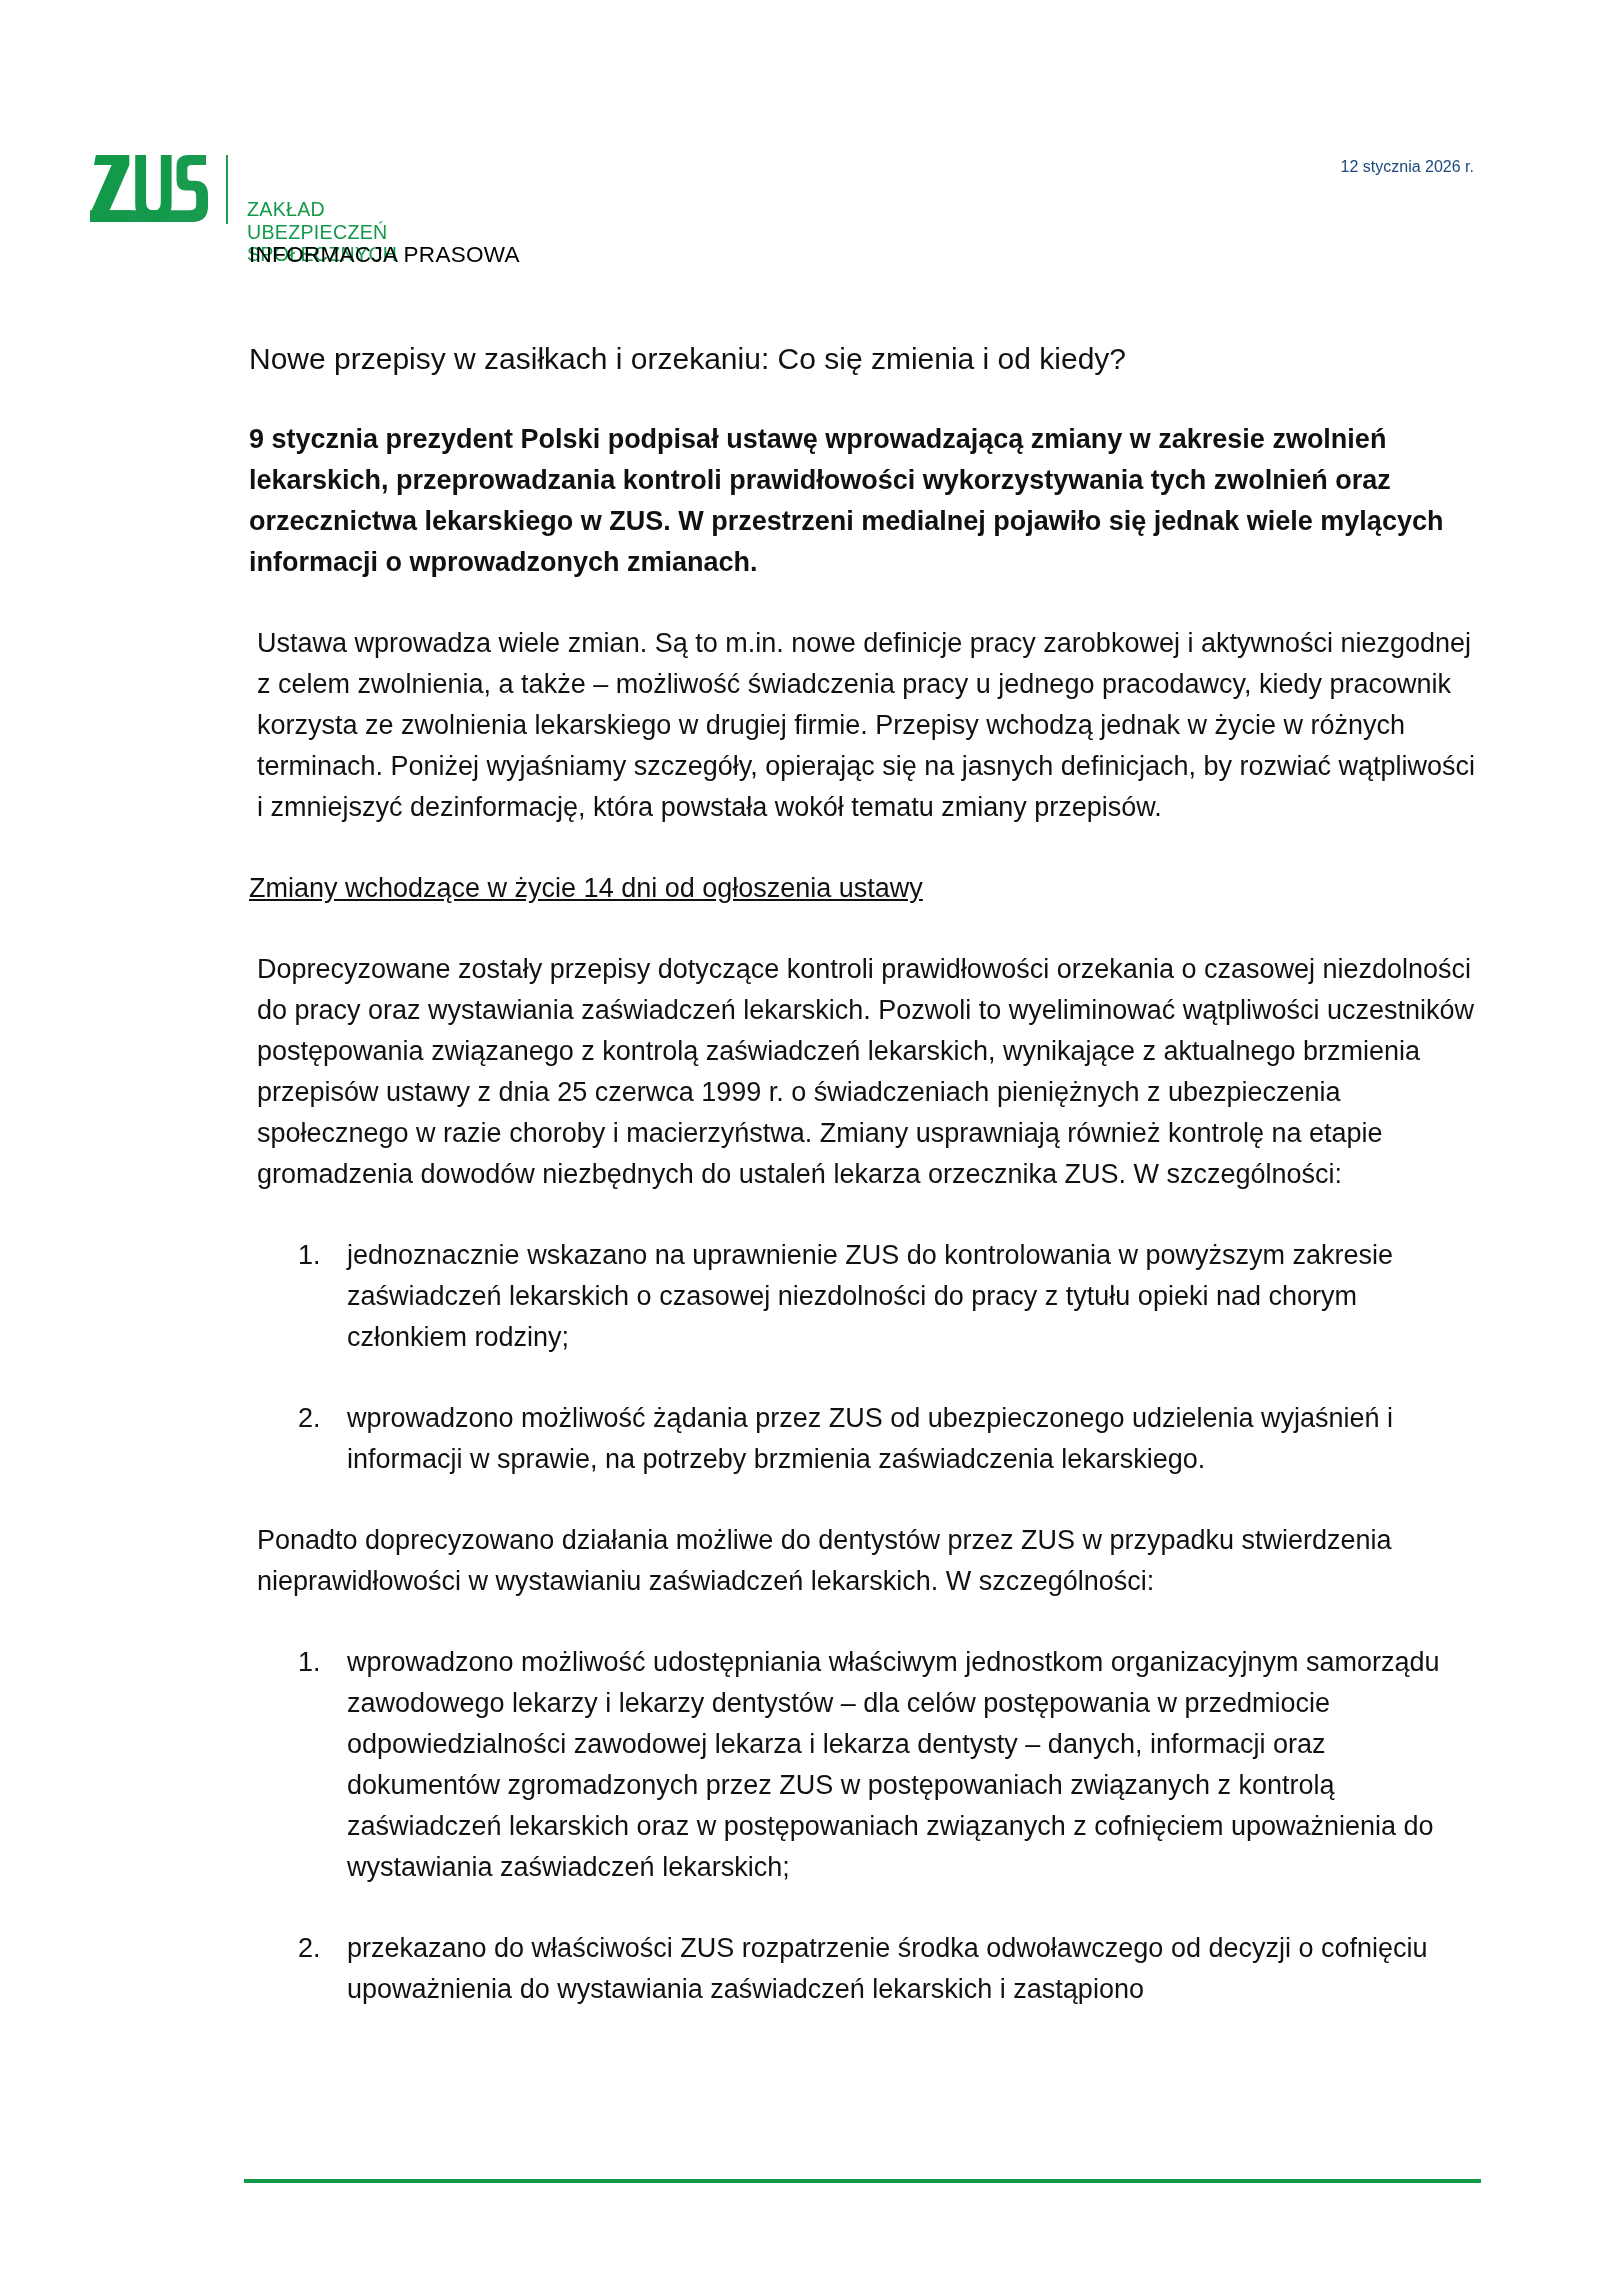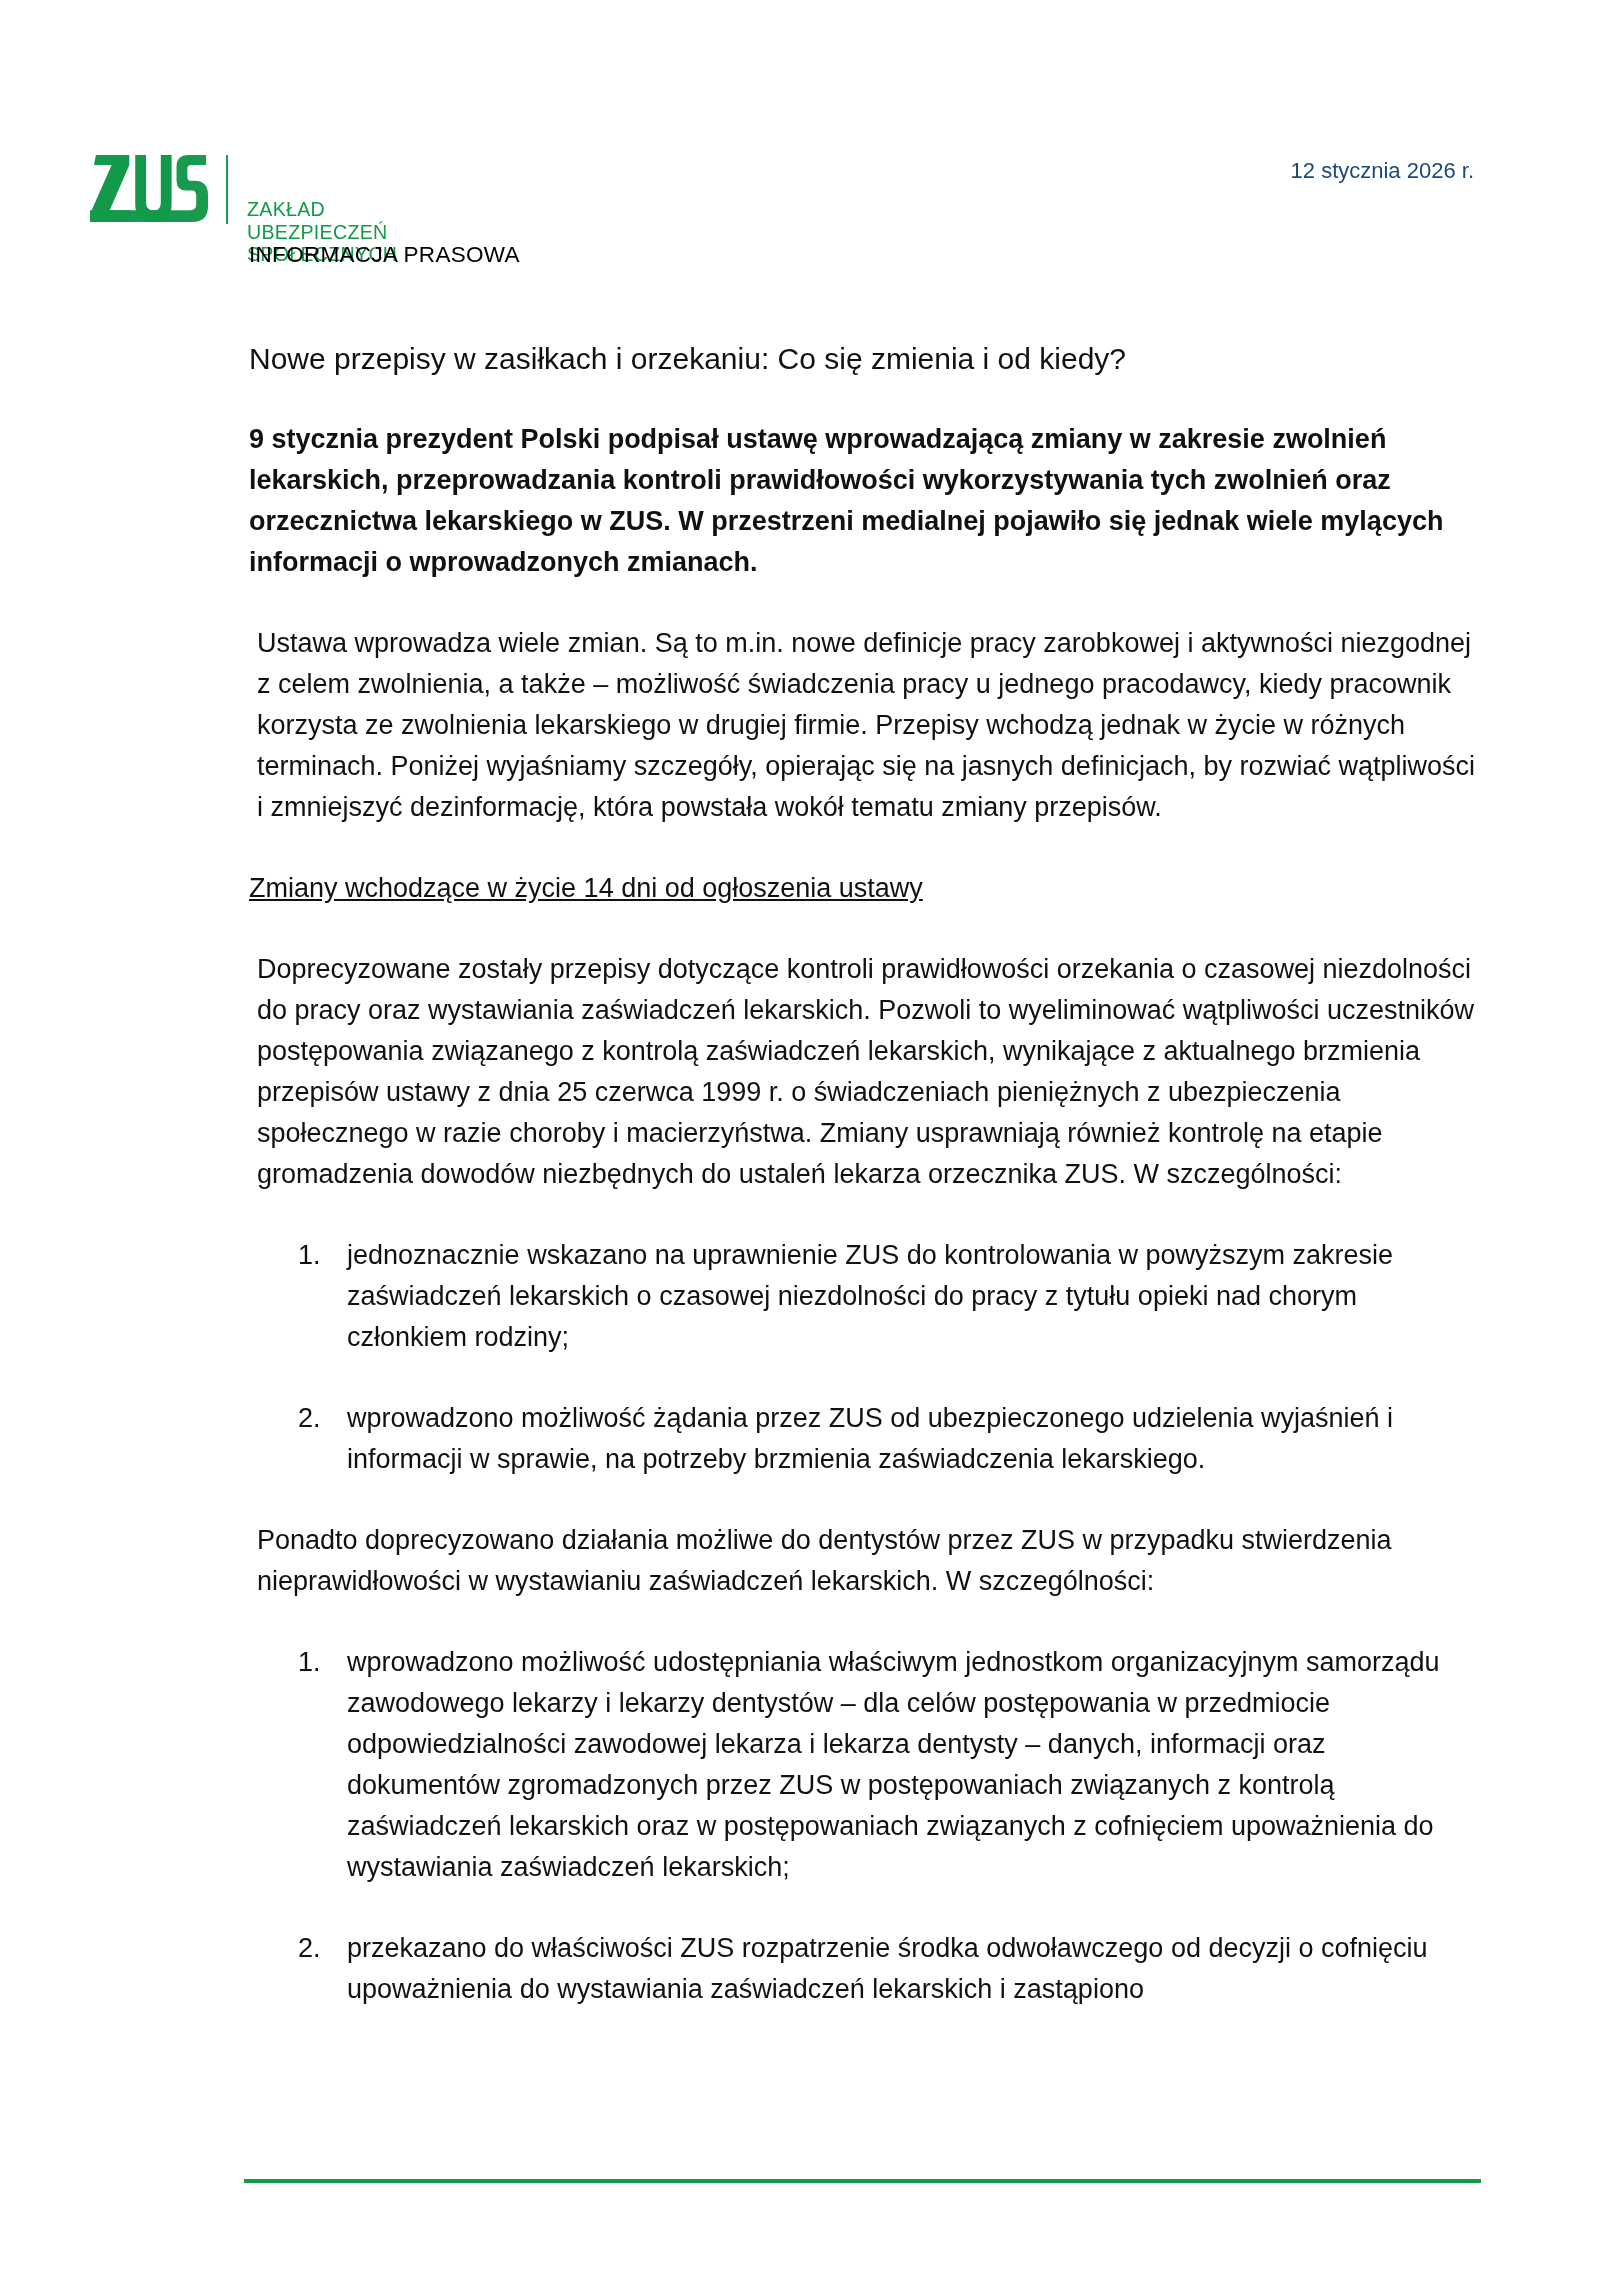--- a/index.html
+++ b/index.html
@@ -4,21 +4,21 @@
 <style>
   html, body { margin: 0; padding: 0; background: #ffffff; }
   body { width: 1621px; height: 2293px; position: relative; overflow: hidden;
          font-family: "Liberation Sans", "DejaVu Sans", sans-serif; color: #111; }
   .logo { position: absolute; left: 90px; top: 153px; width: 118px; height: 71px; }
   .logo-divider { position: absolute; left: 226px; top: 155px; width: 2px; height: 69px; background: #1aa04a; }
   .logo-text { position: absolute; left: 247px; top: 154px; color: #13994a; font-size: 19.6px;
                line-height: 22.5px; letter-spacing: 0.3px; margin-top: 44px; }
   .logo-text div { white-space: nowrap; }
   .press-label { position: absolute; left: 249px; top: 242px; color: #000000; font-size: 22.5px; letter-spacing: 0.3px; }
-  .date { position: absolute; right: 147px; top: 158px; color: #1a4a7a; font-size: 22px; }
+  .date { position: absolute; right: 147px; top: 158px; color: #1a4a7a; font-size: 16px; }
   .content { position: absolute; left: 249px; top: 339px; width: 1235px; font-size: 27px; line-height: 41px; }
   .title { font-size: 30px; font-weight: normal; margin: 0 0 41px 0; line-height: 39px; }
   .lead { font-weight: bold; margin: 0 0 40px 0; }
   p { margin: 0 0 40px 8px; }
   .section-heading { font-weight: normal; text-decoration: underline; margin: 0 0 40px 0; }
   ol { margin: 0 0 40px 0; padding: 0; list-style: none; }
   ol li { position: relative; padding-left: 98px; margin-bottom: 40px; }
   ol li:last-child { margin-bottom: 0; }
   ol li .num { position: absolute; left: 49px; top: 0; }
   .footer-line { position: absolute; left: 244px; top: 2179px; width: 1237px; height: 3.9px; background: #13994a; }

